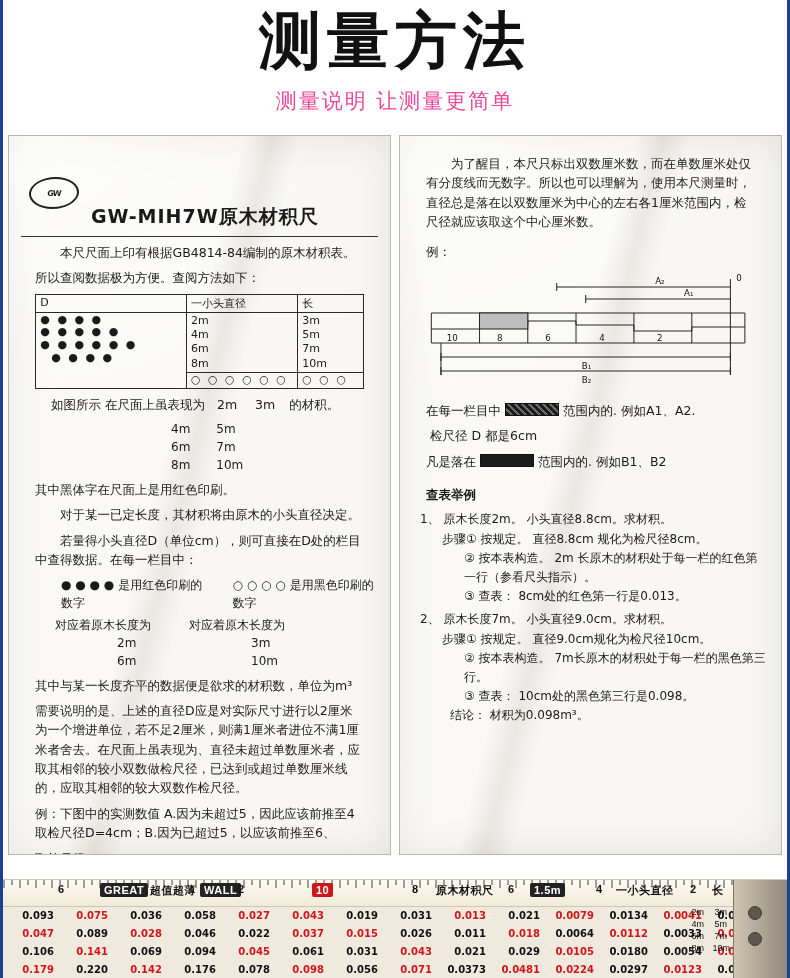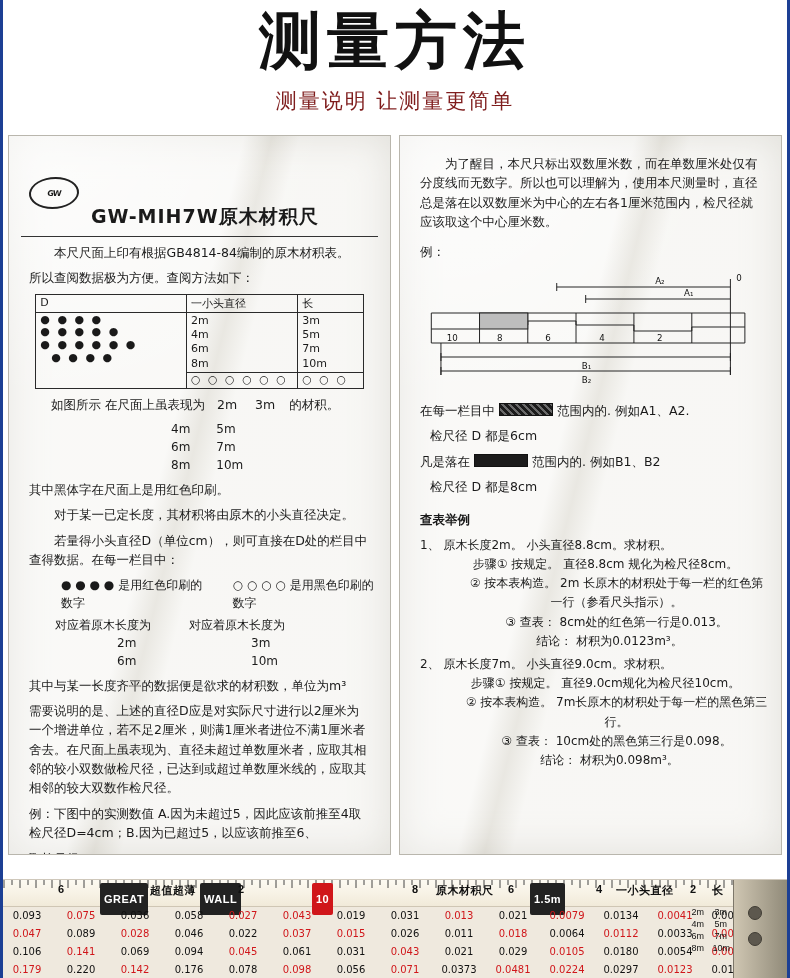--- a/index.html
+++ b/index.html
@@ -21,21 +21,21 @@
     font-weight:bold;
     font-size:62px;
     letter-spacing:6px;
     line-height:1.05;
     color:#111;
   }
   .header .sub-title{
     font-family:"DejaVu Sans", sans-serif;
     font-size:21px;
     letter-spacing:2px;
-    color:#7f1d1d;
+    color:#ec4899;
     margin-top:14px;
   }
   
   .doc-wrap{
     position:relative;
     margin:20px 8px 0 8px;
     height:720px;
     display:flex;
     gap:8px;
   }
@@ -63,64 +63,64 @@
   .logo-row{display:flex;align-items:center;gap:12px;margin:6px 0 2px 8px;}
   .stamp{
     width:46px;height:28px;border:2px solid #222;border-radius:50%;
     display:flex;align-items:center;justify-content:center;
     font-size:8px;font-weight:bold;letter-spacing:-1px;
     transform:skewX(-6deg);
   }
   .doc-title{
     font-size:19px;font-weight:bold;letter-spacing:1px;margin-top:48px;
   }
-  .body-text{font-size:12.5px;line-height:1.55;text-indent:0;margin:6px 8px;}
+  .body-text{font-size:12.5px;line-height:1.55;text-indent:0;margin:6px 14px;}
   .body-text.ind{text-indent:25px;}
   hr.rule{border:none;border-top:1px solid #333;margin:6px 0 4px 0;}
 
   table.grid{border-collapse:collapse;width:92%;margin:6px auto 4px auto;font-size:11px;}
   table.grid td{border:1px solid #2a2a2a;padding:1px 4px;vertical-align:top;}
   .dotgrid{line-height:1.15;font-size:11px;letter-spacing:2px;}
   .len-list{line-height:1.3;font-size:11px;}
 
   .idx-row{display:flex;gap:26px;font-size:12px;line-height:1.5;margin-left:40px;}
   .two-col{display:flex;gap:34px;font-size:12px;margin:4px 0 4px 38px;line-height:1.5;}
   
   .rfig{width:100%;height:120px;margin:2px 0;}
 
   .blackbox{display:inline-block;width:52px;height:11px;background:
      repeating-linear-gradient(45deg,#1b1b1b 0 3px,#6a6a6a 3px 5px);
      border:1px solid #111;vertical-align:-1px;}
   .blackbox.solid{background:#1c1c1c;}
-  .step{margin-left:10px;text-align:center;}
+  .step{margin-left:10px;}
 
   
   .ruler{
     position:absolute;left:0;bottom:0;width:790px;height:98px;
     background:#efe9de;
     overflow:hidden;
     border-top:1px solid #cfc8bb;
   }
   .ruler .tape-top{
     position:absolute;top:0;left:0;right:0;height:26px;
     background:linear-gradient(#fdfaf2,#f1ead9);
     border-bottom:1px solid #cfc6b4;
   }
   .seg-label{
     position:absolute;top:3px;font-size:11px;font-weight:bold;
-    background:#222;color:#fff;padding:10px 4px;border-radius:2px;letter-spacing:.5px;
+    background:#222;color:#fff;padding:1px 4px;border-radius:2px;letter-spacing:.5px;
   }
   .seg-label.red{background:#d0161a;}
   .seg-label.plain{background:transparent;color:#111;padding:0;}
   .numtable{
     position:absolute;top:26px;left:0;right:0;bottom:0;
     font-family:"DejaVu Sans", sans-serif;font-size:10px;
   }
   .numtable .row{display:flex;height:18px;align-items:center;}
-  .numtable .cell{width:54px;text-align:center;}
+  .numtable .cell{width:54px;text-align:right;font-weight:bold;}
   .numtable .cell.red{color:#d0161a;}
   .tape-end{
     position:absolute;right:0;top:0;width:56px;height:98px;
     background:linear-gradient(90deg,#cfc6b2,#8d8776);
     border-left:1px solid #7d776a;
   }
   .tape-end .hole{
     position:absolute;width:12px;height:12px;border-radius:50%;
     background:#5d584e;border:1px solid #403c34;
   }
@@ -280,33 +280,31 @@
         <span class="blackbox"></span>
         <span>范围内的. 例如A1、A2.</span>
       </div>
       <div class="body-text" style="margin-left:18px">检尺径 D 都是6cm</div>
 
       <div class="body-text">
         <span>凡是落在</span>
         <span class="blackbox solid"></span>
         <span>范围内的. 例如B1、B2</span>
       </div>
-      <div class="body-text" style="margin-left:18px">检尺径 D 都是8cm</div>
 
       <div class="body-text" style="font-weight:bold;margin-top:14px">查表举例</div>
 
       <div style="font-size:12px;line-height:1.6;margin-left:8px">
         <div>
           <span>1、</span>
           <span>原木长度2m。 小头直径8.8cm。求材积。</span>
         </div>
         <div class="step" style="margin-left:22px">步骤① 按规定。  直径8.8cm 规化为检尺径8cm。</div>
         <div class="step" style="margin-left:44px">② 按本表构造。 2m 长原木的材积处于每一栏的红色第一行（参看尺头指示）。</div>
         <div class="step" style="margin-left:44px">③ 查表： 8cm处的红色第一行是0.013。</div>
-        <div class="step" style="margin-left:30px">结论： 材积为0.0123m³。</div>
       </div>
 
       <div style="font-size:12px;line-height:1.6;margin-left:8px;margin-top:4px">
         <div>
           <span>2、</span>
           <span>原木长度7m。 小头直径9.0cm。求材积。</span>
         </div>
         <div class="step" style="margin-left:22px">步骤① 按规定。  直径9.0cm规化为检尺径10cm。</div>
         <div class="step" style="margin-left:44px">② 按本表构造。  7m长原木的材积处于每一栏的黑色第三行。</div>
         <div class="step" style="margin-left:44px">③ 查表： 10cm处的黑色第三行是0.098。</div>

